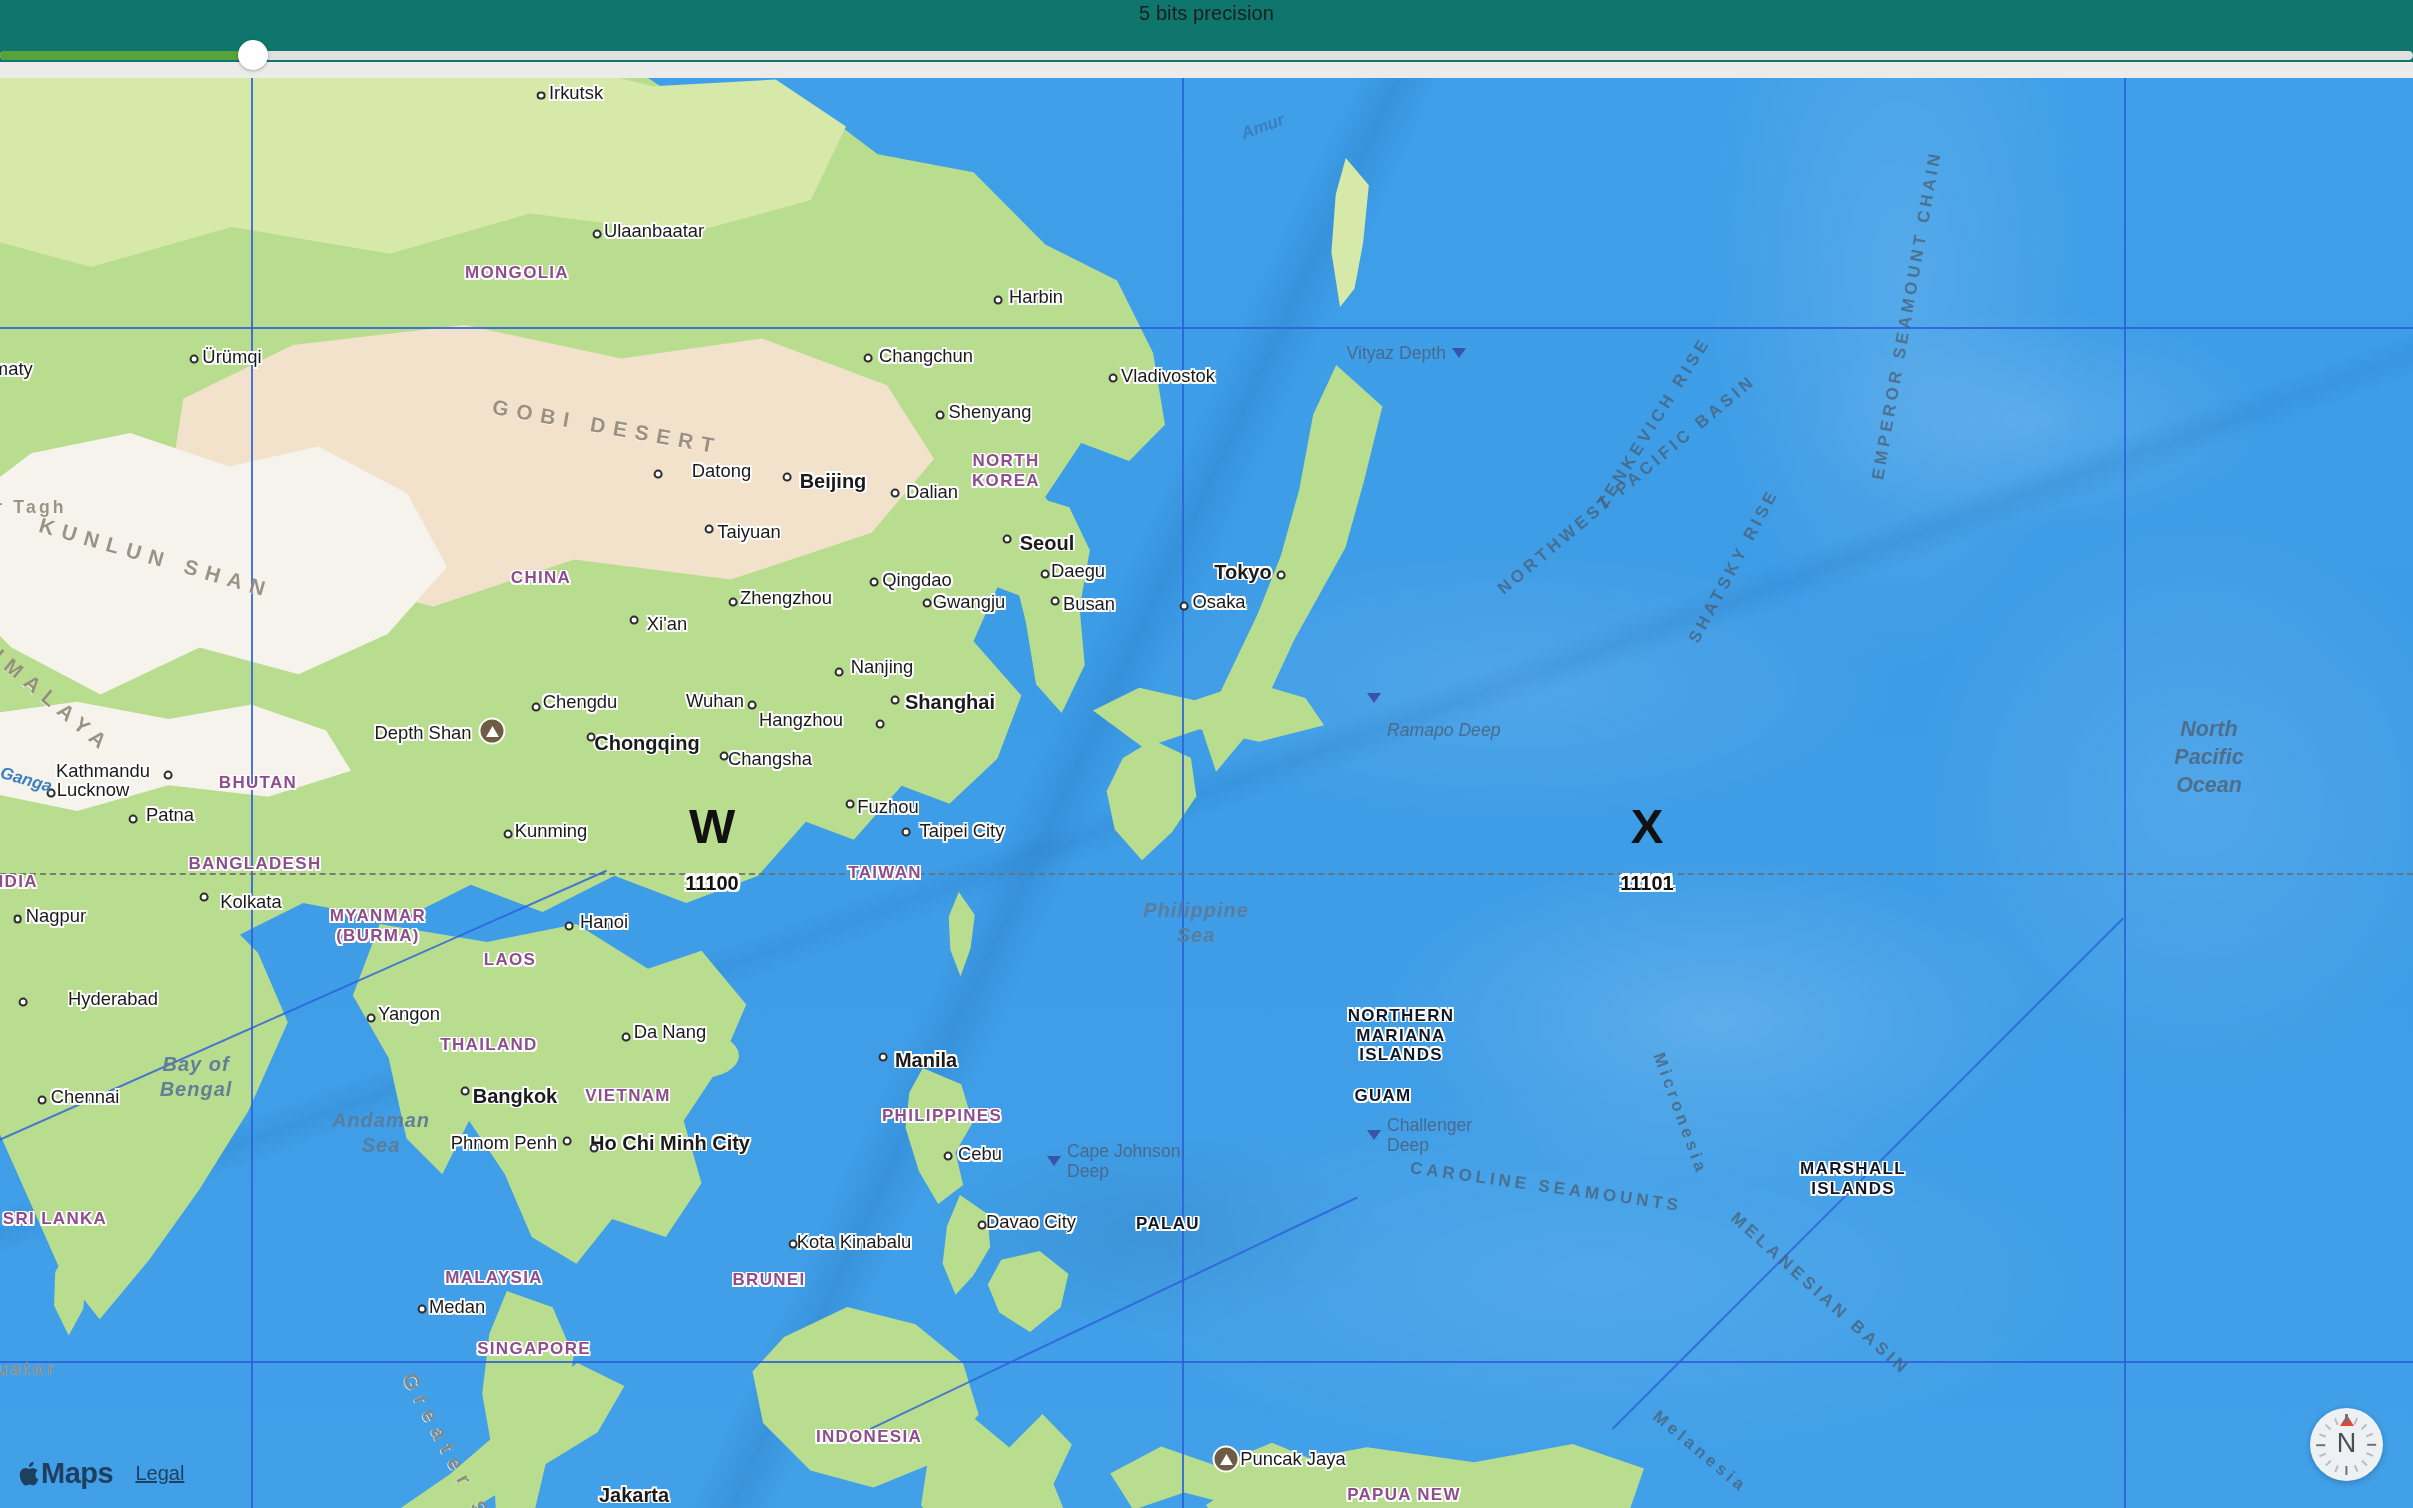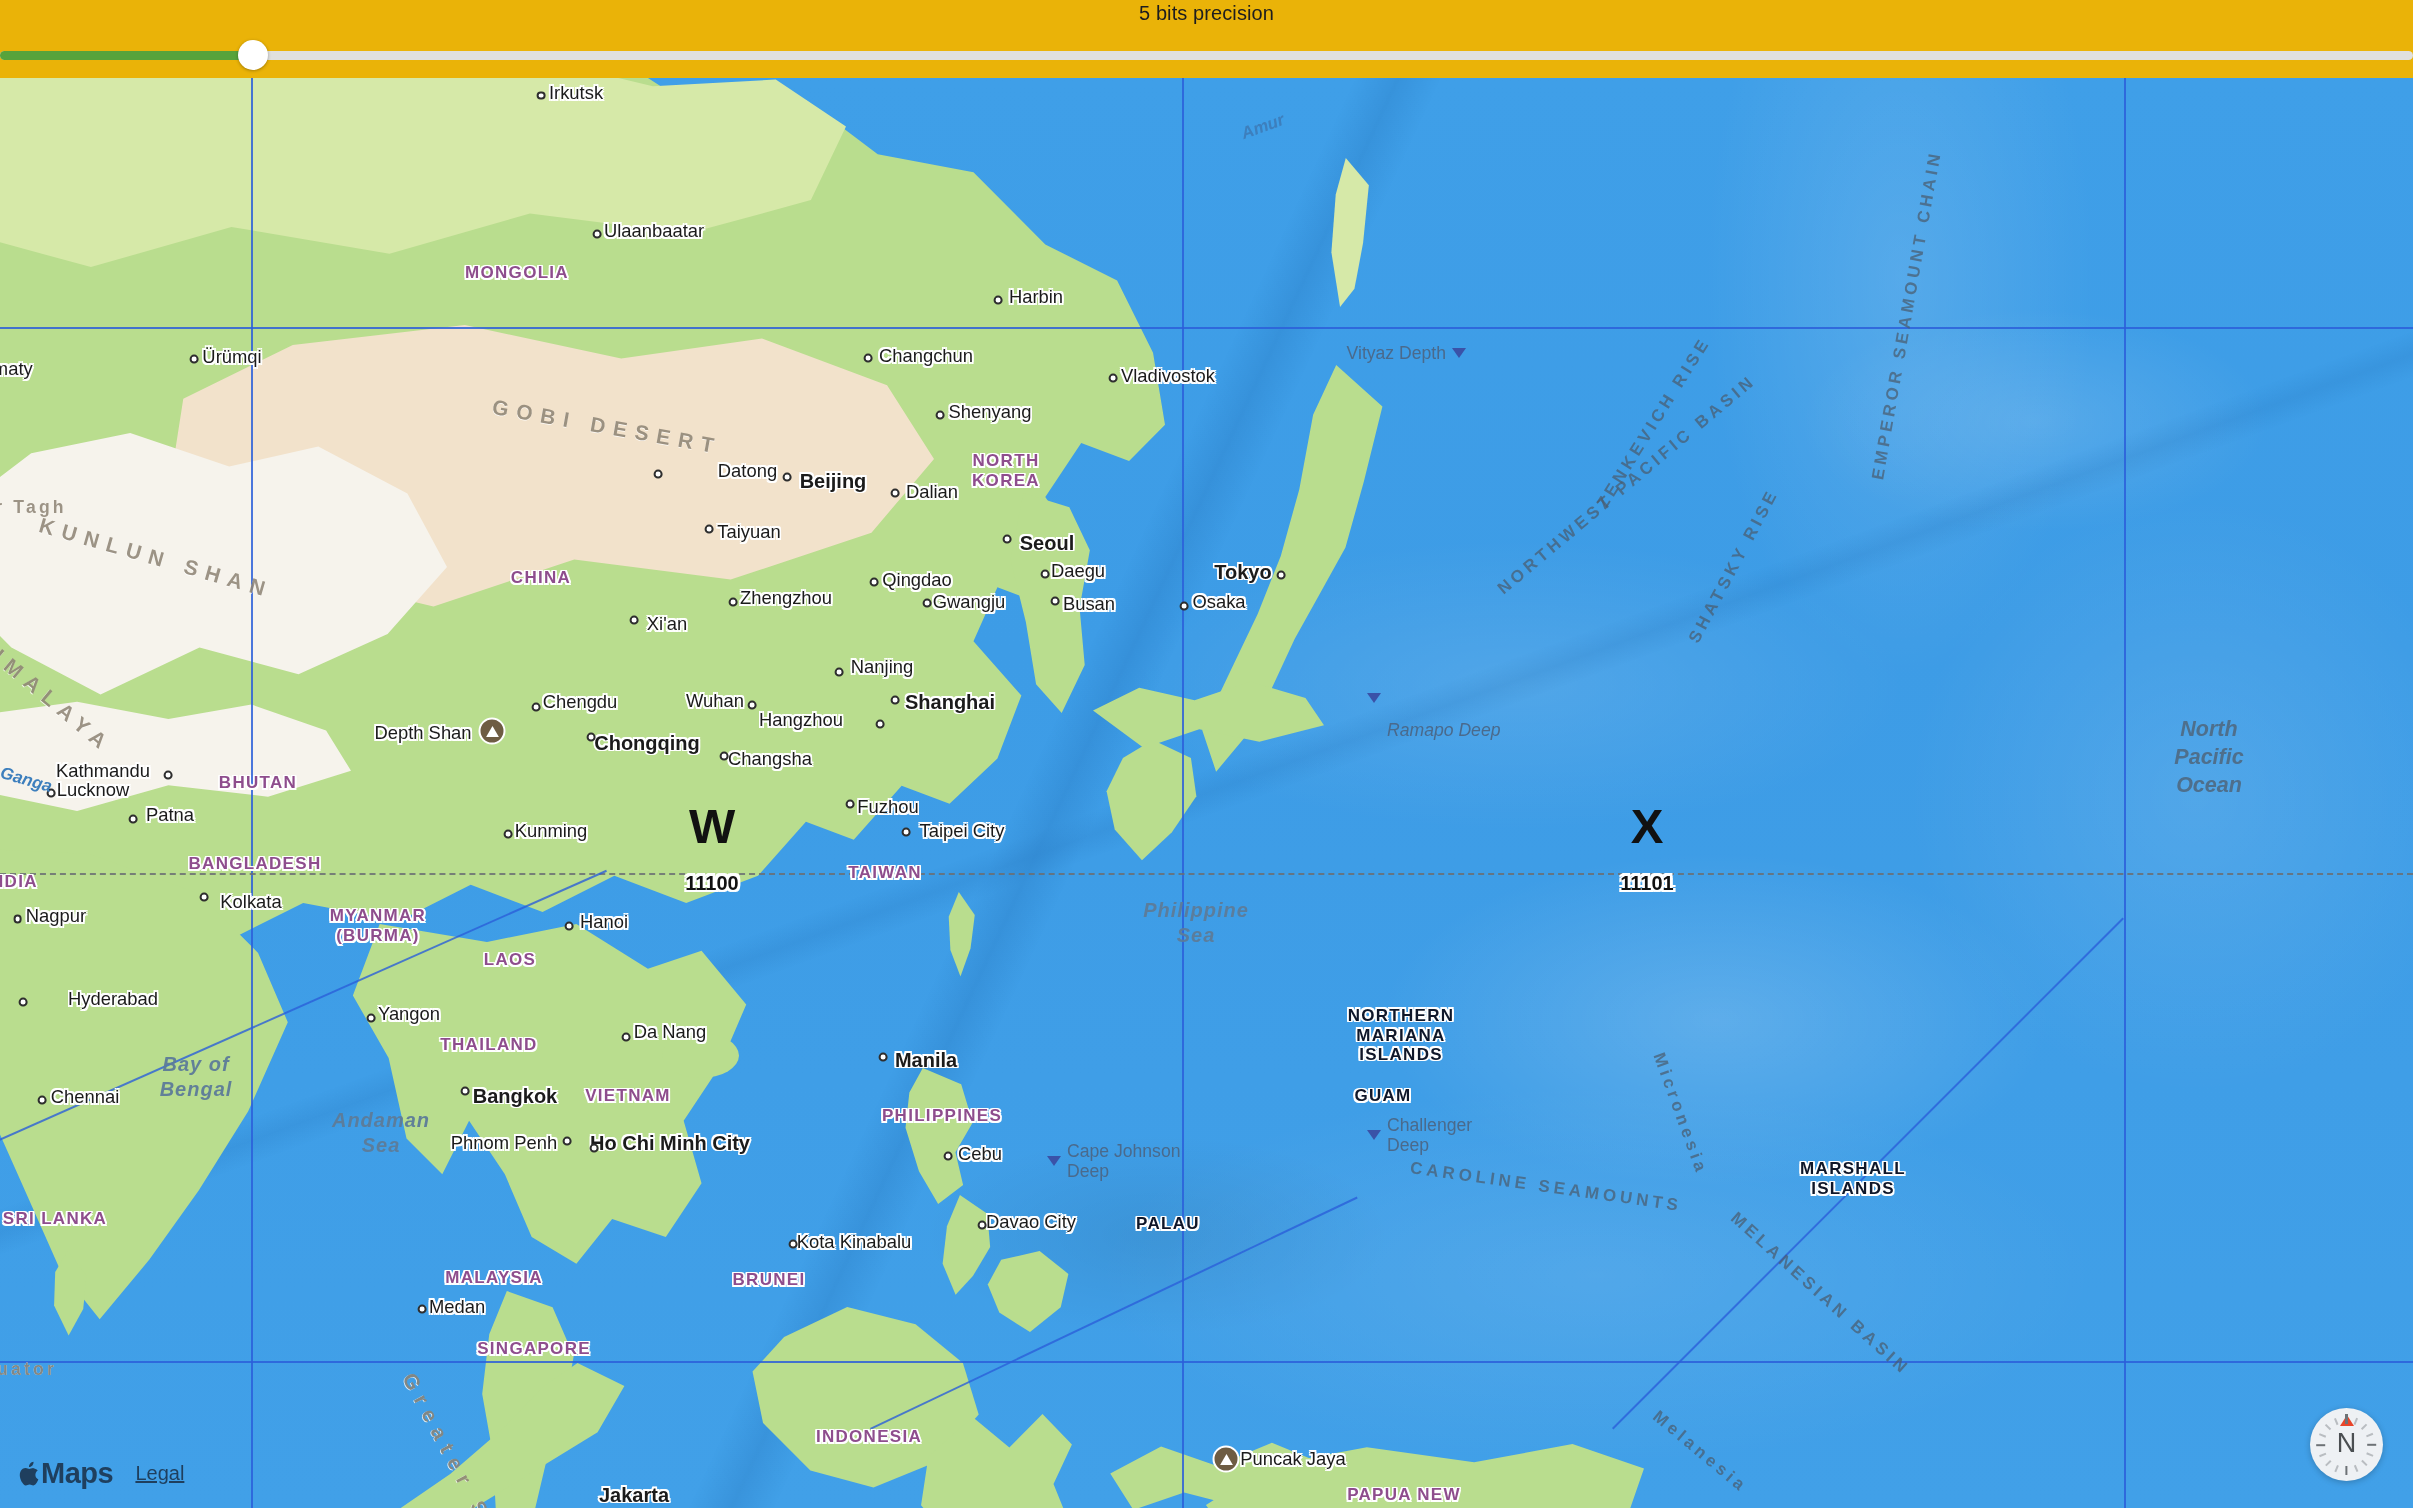--- a/index.html
+++ b/index.html
@@ -1,22 +1,22 @@
 <!DOCTYPE html>
 <html style="font-size:12.8px"><head>
 <meta charset="utf-8">
 <title>Map Precision Viewer</title>
 <style>
   * { margin:0; padding:0; box-sizing:border-box; }
   html,body { width:2413px; height:1508px; overflow:hidden;
     font-family:"Liberation Sans", sans-serif; background:#ebebe9; }
 
   
-  #header { position:absolute; left:0; top:0; width:2413px; height:78px;
-            background:#eab308; z-index:60; }
+  #header { position:absolute; left:0; top:0; width:2413px; height:62px;
+            background:#0f766e; z-index:60; }
   #precision-label { position:absolute; left:0; top:2.4px; width:2413px;
             text-align:center; font-size:20px; color:#1d1d1f;
             letter-spacing:0.1px; }
   #slider-wrap { position:absolute; left:0; top:48px; width:2413px; height:14.4px; }
   #slider-track { position:absolute; left:0; top:3.2px; width:2413px; height:8.8px;
             background:#e0e0de; border-radius:4.8px; }
   #slider-fill { position:absolute; left:0; top:3.2px; height:8.8px;
             background:#57a33b; border-radius:4.8px; }
   #slider-thumb { position:absolute; top:-8px; width:30px; height:30px;
             border-radius:50%; background:#fff;
@@ -248,21 +248,21 @@
       <div class="dot" style="left: 998px; top: 222px;"></div>
       <div class="lbl city" style="left: 926px; top: 278px;">Changchun</div>
       <div class="dot" style="left: 868px; top: 280px;"></div>
       <div class="lbl city" style="left: 1168px; top: 298px;">Vladivostok</div>
       <div class="dot" style="left: 1113px; top: 300px;"></div>
       <div class="lbl city" style="left: 990px; top: 334px;">Shenyang</div>
       <div class="dot" style="left: 940px; top: 337px;"></div>
       <div class="lbl city" style="left: 232px; top: 279px;">Ürümqi</div>
       <div class="dot" style="left: 194px; top: 281px;"></div>
       <div class="lbl city" style="left: 12.8px; top: 291px;">maty</div>
-      <div class="lbl city" style="left: 725px; top: 393px; padding-left: 45px;">Datong</div>
+      <div class="lbl city" style="left: 699px; top: 393px; padding-left: 45px;">Datong</div>
       <div class="dot" style="left: 658px; top: 396px;"></div>
       <div class="lbl city mid" style="left: 833px; top: 403px;">Beijing</div>
       <div class="dot" style="left: 787px; top: 399px;"></div>
       <div class="lbl city" style="left: 932px; top: 414px;">Dalian</div>
       <div class="dot" style="left: 895px; top: 415px;"></div>
       <div class="lbl city" style="left: 749px; top: 454px;">Taiyuan</div>
       <div class="dot" style="left: 709px; top: 451px;"></div>
       <div class="lbl city mid" style="left: 1047px; top: 465px;">Seoul</div>
       <div class="dot" style="left: 1007px; top: 461px;"></div>
       <div class="lbl city" style="left: 1078px; top: 493px;">Daegu</div>

